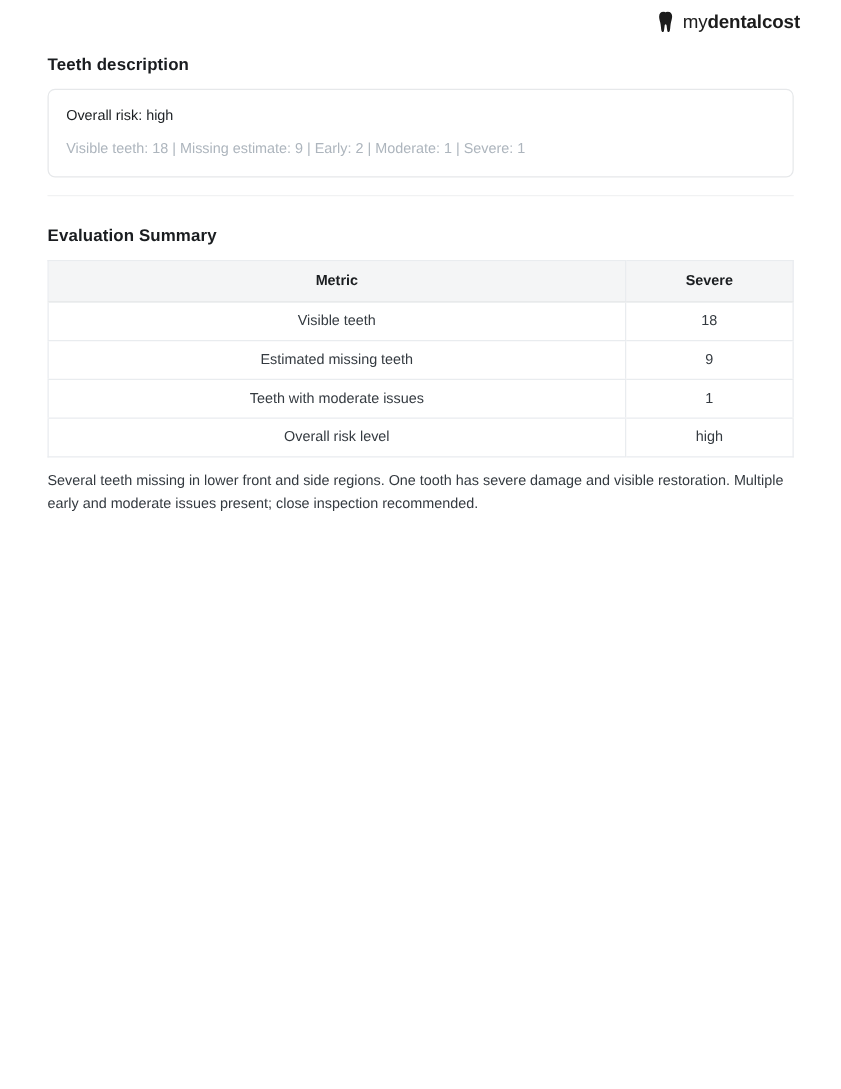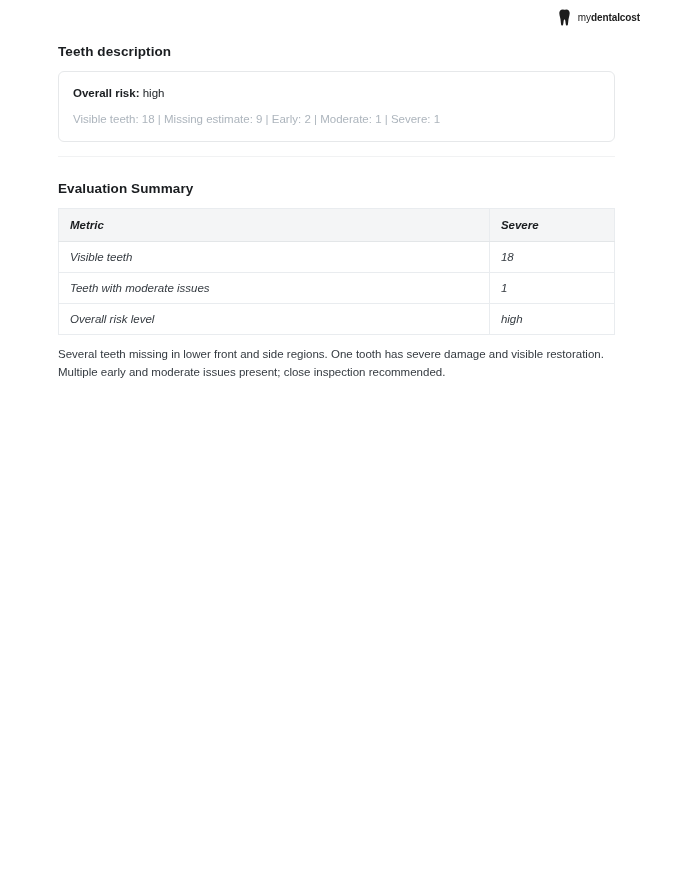--- a/index.html
+++ b/index.html
@@ -36,31 +36,31 @@
     align-items: center;
     gap: 4px;
   }
   .brand-mark {
     display: block;
     width: 15px;
     height: 17px;
     line-height: 0;
   }
   .brand-text {
-    font-size: 10px;
+    font-size: 15px;
     letter-spacing: -0.1px;
     color: #1c1c1c;
     white-space: nowrap;
   }
   .brand-text .b-light { font-weight: 400; }
   .brand-text .b-bold { font-weight: 700; }
 
   
   .content {
-    padding: 0 58px;
+    padding: 0 38px;
   }
 
   h2.section-title {
     font-size: 13.5px;
     font-weight: 700;
     color: #1a1d20;
     margin: 16px 0 12px 0;
     letter-spacing: 0.1px;
   }
   h2.section-title.second {
@@ -76,21 +76,21 @@
   }
   .desc-line {
     font-size: 11.5px;
     line-height: 1.45;
     color: #212529;
   }
   .desc-line + .desc-line {
     margin-top: 9px;
   }
   .desc-line .lbl {
-    font-weight: 700;
+    font-weight: 400;
     color: #1a1d20;
   }
   .desc-line.muted {
     color: #adb5bd;
   }
   .desc-line.notes {
     line-height: 1.5;
   }
 
   .divider {
@@ -102,26 +102,25 @@
 
   
   table.summary {
     width: 100%;
     border-collapse: collapse;
     border: 1px solid #e9ecef;
     table-layout: fixed;
   }
   table.summary th,
   table.summary td {
-    text-align: left;
+    text-align: center;
     padding: 9px 11px;
     font-size: 11.5px;
     border-bottom: 1px solid #e9ecef;
     vertical-align: middle;
-    font-style: italic;
   }
   table.summary col.col-metric { width: 77.5%; }
   table.summary col.col-value  { width: 22.5%; }
   table.summary thead th {
     background: #f4f5f6;
     font-weight: 700;
     color: #1a1d20;
     border-bottom: 1px solid #e3e6e8;
     padding-top: 10px;
     padding-bottom: 10px;
@@ -186,20 +185,24 @@
           <th>Metric</th>
           <th>Severe</th>
         </tr>
       </thead>
       <tbody>
         <tr>
           <td>Visible teeth</td>
           <td>18</td>
         </tr>
         <tr>
+          <td>Estimated missing teeth</td>
+          <td>9</td>
+        </tr>
+        <tr>
           <td>Teeth with moderate issues</td>
           <td>1</td>
         </tr>
         <tr>
           <td>Overall risk level</td>
           <td>high</td>
         </tr>
       </tbody>
     </table>
 

